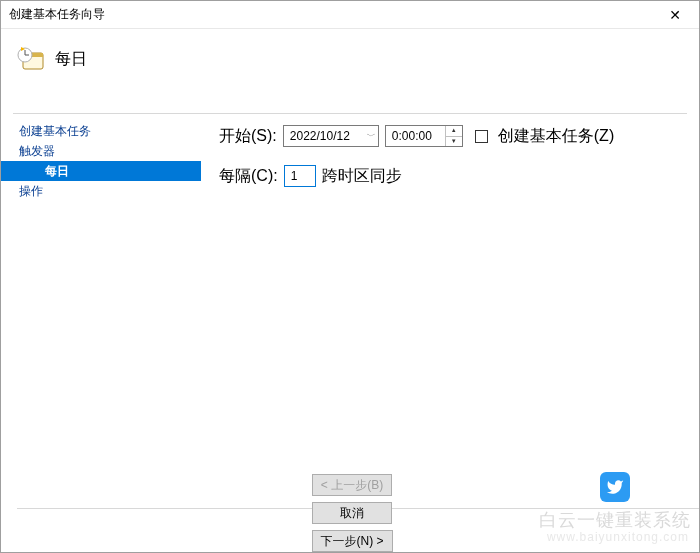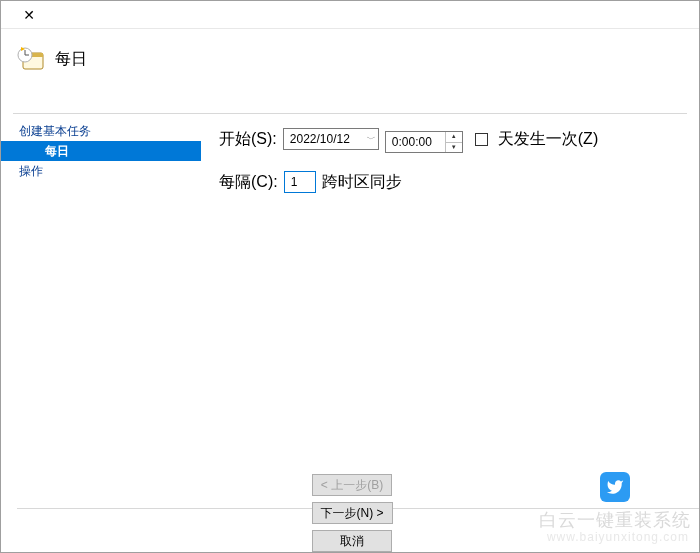--- a/index.html
+++ b/index.html
@@ -137,21 +137,20 @@
     width: 78px;
     height: 22px;
     border: 1px solid #7a7a7a;
     background: #ffffff;
     box-sizing: border-box;
     display: flex;
     align-items: center;
     padding: 0 0 0 6px;
     font-size: 12px;
     justify-content: space-between;
-    margin-top: 6px;
   }
   .spinner {
     width: 16px;
     height: 100%;
     border-left: 1px solid #c0c0c0;
     display: flex;
     flex-direction: column;
   }
   .spinner div {
     flex: 1;
@@ -246,20 +245,21 @@
     letter-spacing: 1px;
     pointer-events: none;
   }
 </style>
 </head>
 <body>
 
 <div class="window">
 
   <div class="titlebar">
+    <span class="titlebar-title">创建基本任务向导</span>
     <div class="close-btn">
       <span>✕</span>
     </div>
   </div>
 
   <div class="header-area">
     <span class="header-icon">
       <svg width="28" height="28" viewBox="0 0 28 28">
         <rect x="6" y="8" width="20" height="16" rx="2" fill="#fff9e0" stroke="#b08a2a" stroke-width="1"></rect>
         <rect x="6" y="8" width="20" height="4" fill="#d8b44c"></rect>
@@ -270,55 +270,56 @@
       </svg>
     </span>
     <span class="header-title">每日</span>
   </div>
 
   <div class="divider"></div>
 
   <div class="content">
     <div class="sidebar">
       <div class="sidebar-item">创建基本任务</div>
+      <div class="sidebar-item">触发器</div>
       <div class="sidebar-item indent selected">每日</div>
       <div class="sidebar-item">操作</div>
     </div>
 
     <div class="main-panel">
 
       <div class="row">
         <span class="label">开始(S):</span>
         <div class="date-input">
           <span>2022/10/12</span>
           <span class="chev">﹀</span>
         </div>
         <div class="time-input">
           <span>0:00:00</span>
           <div class="spinner">
             <div>▲</div>
             <div>▼</div>
           </div>
         </div>
         <div class="checkbox"></div>
-        <span class="label">天发生一次(Z)</span>
+        <span class="label">创建基本任务(Z)</span>
       </div>
 
       <div class="row">
         <span class="label">每隔(C):</span>
         <div class="num-input">1</div>
         <span class="label">跨时区同步</span>
       </div>
     </div>
   </div>
 
   <div class="footer">
     <div class="btn disabled">&lt; 上一步(B)</div>
+    <div class="btn">取消</div>
     <div class="btn">下一步(N) &gt;</div>
-    <div class="btn">取消</div>
   </div>
 
   <div class="watermark">
     <span class="wm-icon">
       <svg width="18" height="18" viewBox="0 0 24 24">
           <path fill="#fff" d="M23 3a10.9 10.9 0 0 1-3.14 1.53A4.48 4.48 0 0 0 12 8v1A10.66 10.66 0 0 1 3 4s-4 9 5 13a11.64 11.64 0 0 1-7 2c9 5 20 0 20-11.5a4.5 4.5 0 0 0-.08-.83A7.72 7.72 0 0 0 23 3z"></path>
         </svg>
     </span>
     <span class="wm-text">白云一键重装系统</span>
   </div>

